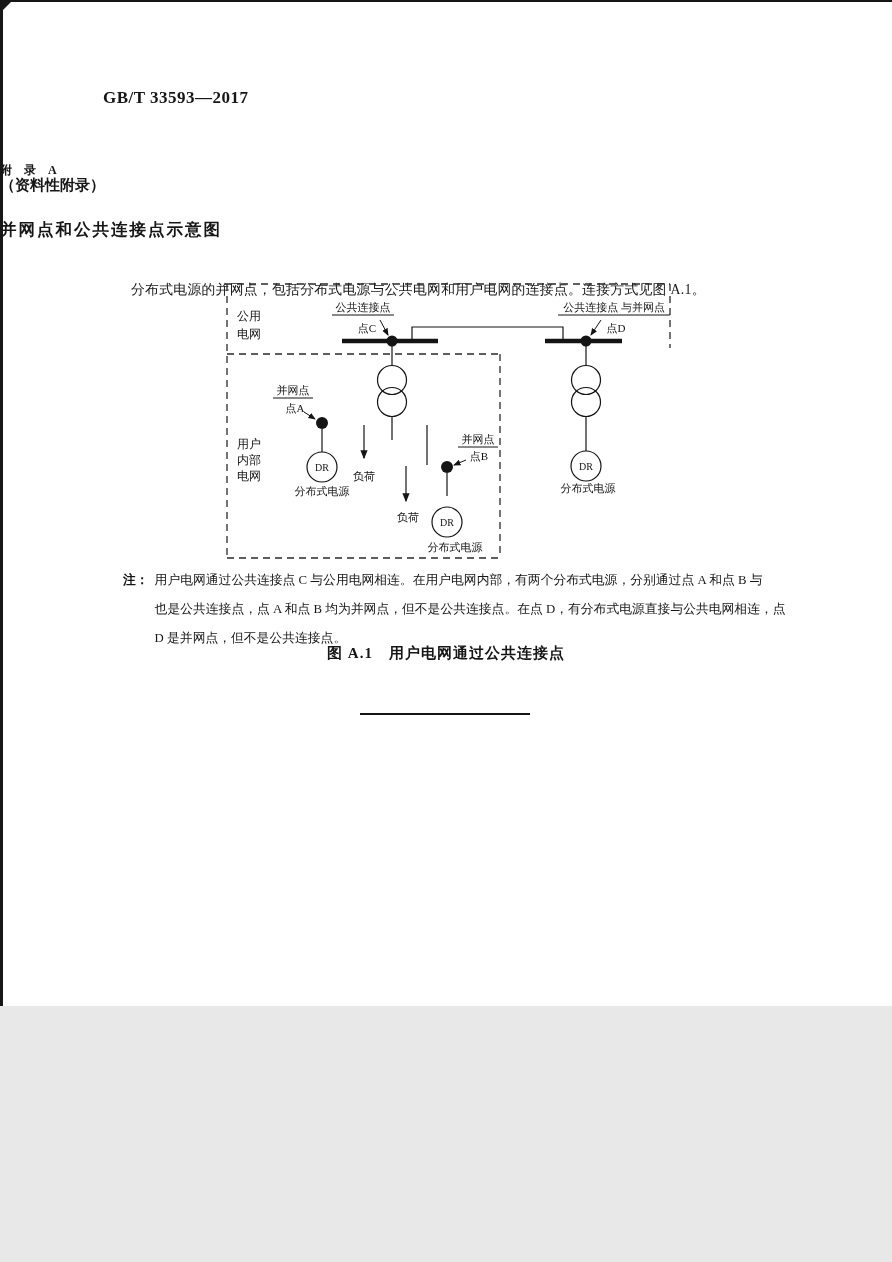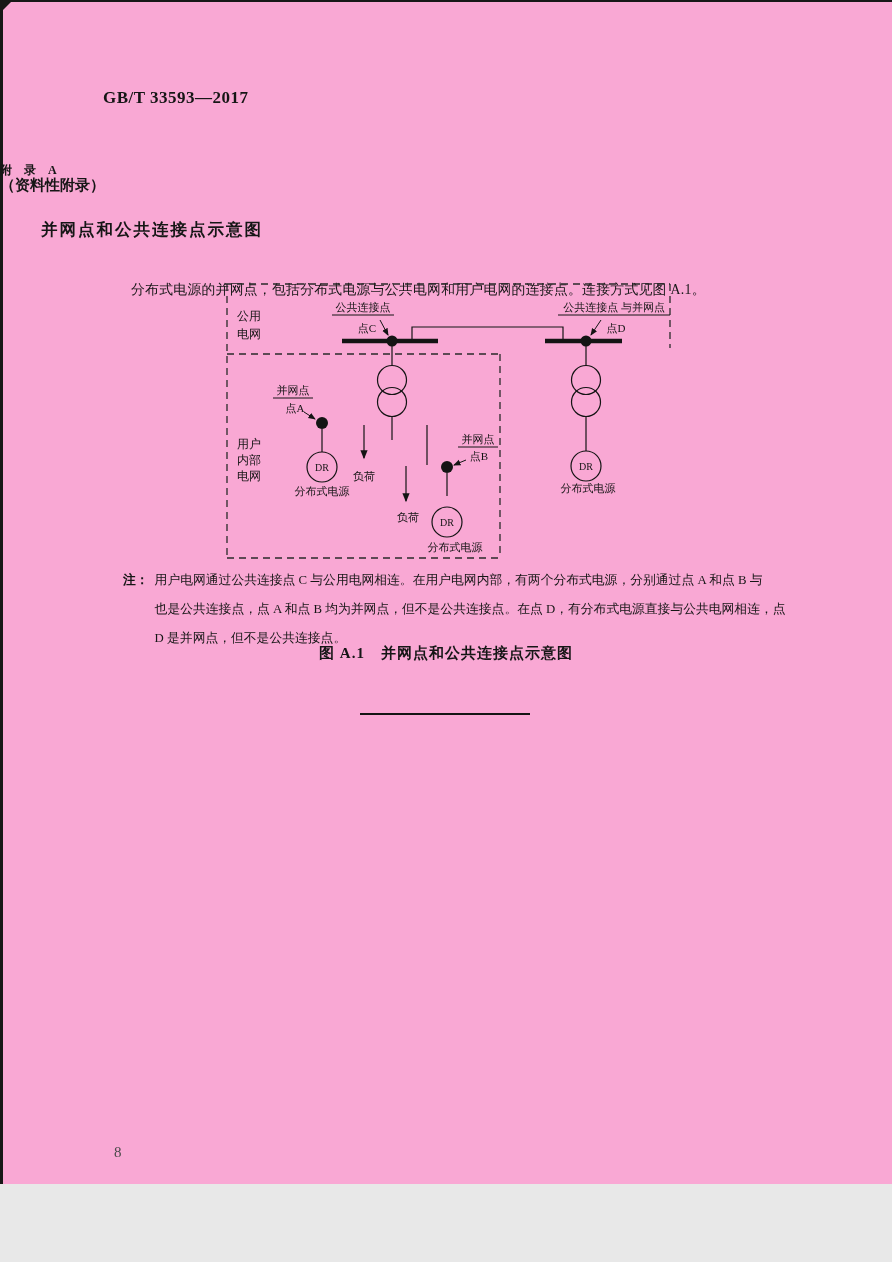--- a/index.html
+++ b/index.html
@@ -1,36 +1,36 @@
 <!DOCTYPE html>
 <html><head>
 <meta charset="utf-8">
 <style>
   * { margin: 0; padding: 0; box-sizing: border-box; }
   html, body { background: #e8e8e8; }
   body { font-family: "Liberation Serif", "DejaVu Serif", serif; }
   .page {
     position: relative;
     width: 892px;
-    height: 1184px;
-    background: #f9a8d4;
+    height: 1006px;
+    background: #ffffff;
     overflow: hidden;
     color: #161616;
   }
   .scan-edge-left { position: absolute; left: 0; top: 0; width: 3px; height: 100%; background: #171717; }
   .scan-edge-top { position: absolute; left: 0; top: 0; width: 100%; height: 2px; background: #171717; }
   .scan-corner { position: absolute; left: 0; top: 0; width: 0; height: 0;
     border-left: 13px solid #171717; border-bottom: 13px solid transparent; }
   .doc-header {
     position: absolute; left: 103px; top: 88px;
     font-size: 17px; font-weight: bold; letter-spacing: 0.5px;
   }
   .appendix-title { position: absolute; top: 162px; width: 100%; font-size: 12px; font-weight: bold; }
   .appendix-subtitle { position: absolute; top: 176px; width: 100%; font-size: 15px; font-weight: bold; }
-  .appendix-heading { position: absolute; top: 219px; width: 100%; font-size: 16.5px; font-weight: bold; letter-spacing: 2px; padding-left: 41px; }
+  .appendix-heading { position: absolute; top: 219px; width: 100%; font-size: 16.5px; font-weight: bold; letter-spacing: 2px; }
   .intro-para {
     position: absolute; left: 131px; top: 252px; width: 650px;
     font-size: 13.8px; letter-spacing: 0.3px; white-space: nowrap; margin-top: 29px;
   }
   .diagram { position: absolute; left: 220px; top: 280px; width: 470px; height: 285px; }
   .diagram svg { width: 100%; height: 100%; }
   .diagram text { font-family: "Liberation Serif", "DejaVu Serif", serif; fill: #141414; }
   .lbl { font-size: 11px; }
   .lbl-sm { font-size: 10px; }
   .lbl-grid { font-size: 12px; }
@@ -147,16 +147,16 @@
 
   <div class="note">
     <span class="note-label">注：</span>
     <div class="note-lines">
       <div>用户电网通过公共连接点 C 与公用电网相连。在用户电网内部，有两个分布式电源，分别通过点 A 和点 B 与</div>
       <div>也是公共连接点，点 A 和点 B 均为并网点，但不是公共连接点。在点 D，有分布式电源直接与公共电网相连，点</div>
       <div>D 是并网点，但不是公共连接点。</div>
     </div>
   </div>
 
-  <div class="fig-caption">图 A.1　并网点和公共连接点示意图</div>
+  <div class="fig-caption">图 A.1　用户电网通过公共连接点</div>
   <div class="end-rule"></div>
   <div class="page-number">8</div>
 </div>
 
 </body></html>

